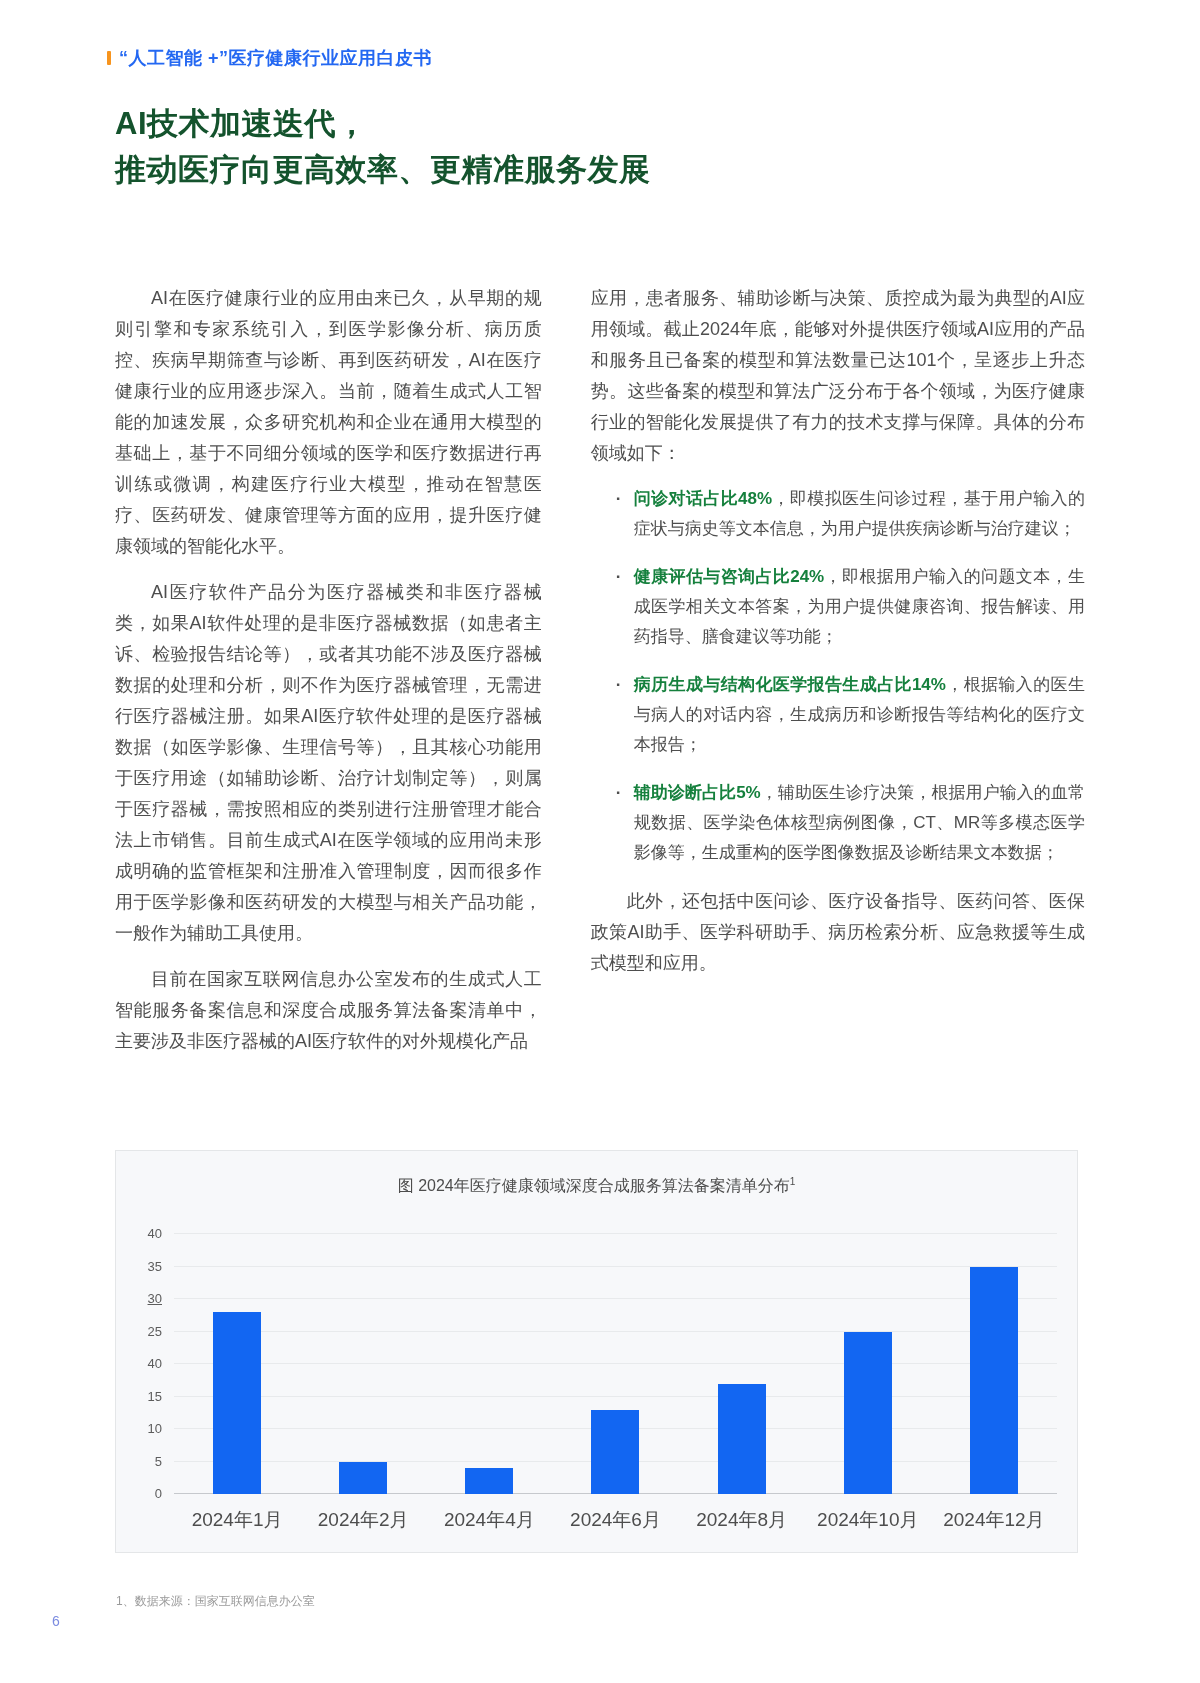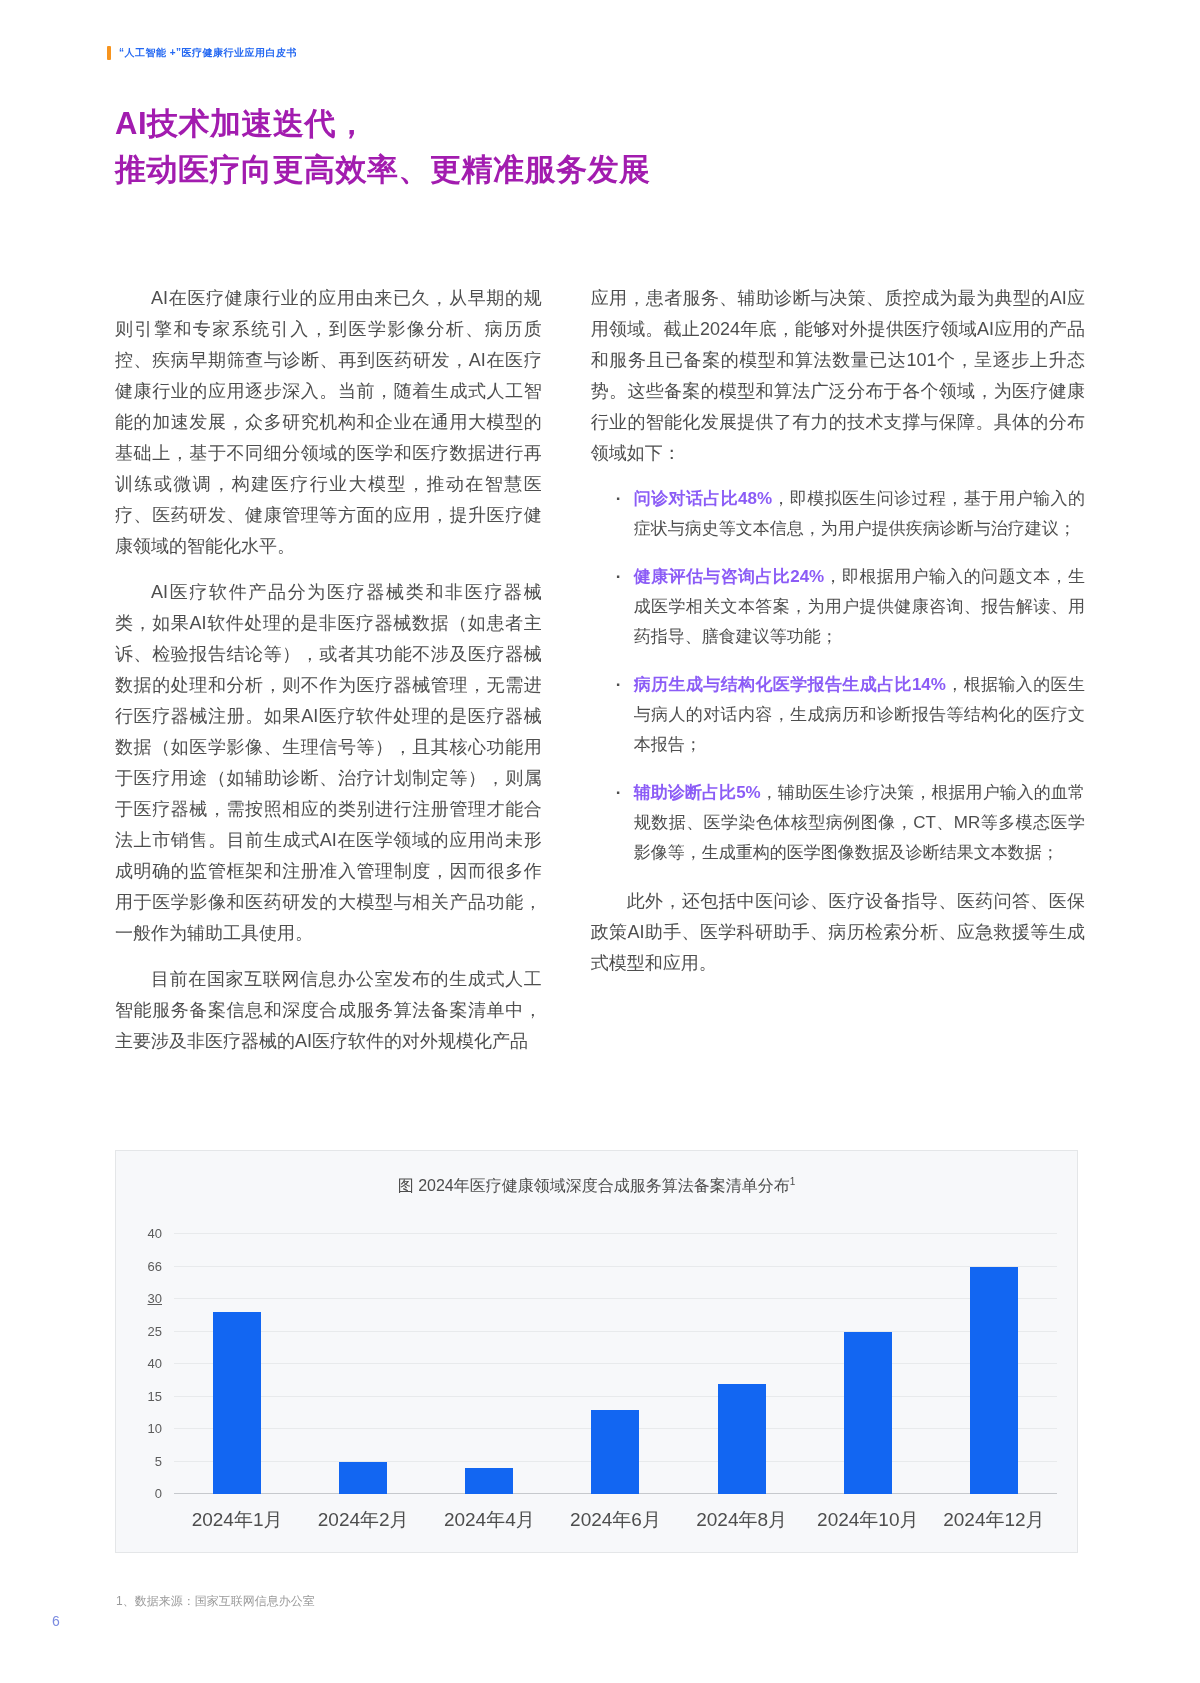--- a/index.html
+++ b/index.html
@@ -24,32 +24,32 @@
     align-items: center;
     gap: 8px;
   }
   .header-bar {
     width: 4px;
     height: 14px;
     background: #f7941e;
     border-radius: 1px;
   }
   .header-text {
-    font-size: 10px;
+    font-size: 18px;
     font-weight: bold;
     color: #2468f2;
     letter-spacing: 0.5px;
   }
 
   
   .page-title {
     position: absolute;
     top: 101px;
     left: 115px;
-    color: #a21caf;
+    color: #14532d;
     font-size: 31px;
     font-weight: bold;
     line-height: 46px;
     letter-spacing: 0.5px;
   }
 
   
   .columns {
     position: absolute;
     top: 283px;
@@ -78,21 +78,21 @@
     font-size: 17px;
     line-height: 30px;
   }
   .bullet-dot {
     position: absolute;
     left: 0;
     top: 0;
     color: #4e4e4e;
     font-weight: bold;
   }
-  .bullet-lead { font-weight: bold; color: #8b5cf6; }
+  .bullet-lead { font-weight: bold; color: #15803d; }
 
   
   .chart-box {
     position: absolute;
     top: 1150px;
     left: 115px;
     width: 963px;
     height: 403px;
     background: #f7f8fa;
     border: 1px solid #e4e6e8;
@@ -217,21 +217,21 @@
     </div>
     <div class="chart-area">
       <div class="y-axis">
           <div class="y-tick-label" style="bottom: -7px;">0</div>
           <div class="y-tick-label" style="bottom: 25.5px;">5</div>
           <div class="y-tick-label" style="bottom: 58px;">10</div>
           <div class="y-tick-label" style="bottom: 90.5px;">15</div>
           <div class="y-tick-label" style="bottom: 123px;">40</div>
           <div class="y-tick-label" style="bottom: 155.5px;">25</div>
           <div class="y-tick-label" style="bottom: 188px; text-decoration: underline;">30</div>
-          <div class="y-tick-label" style="bottom: 220.5px;">66</div>
+          <div class="y-tick-label" style="bottom: 220.5px;">35</div>
           <div class="y-tick-label" style="bottom: 253px;">40</div>
         </div>
       <div class="plot">
 
       <div class="gridline baseline" style="bottom: 0px;"></div>
           <div class="gridline" style="bottom: 32.5px;"></div>
           <div class="gridline" style="bottom: 65px;"></div>
           <div class="gridline" style="bottom: 97.5px;"></div>
           <div class="gridline" style="bottom: 130px;"></div>
           <div class="gridline" style="bottom: 162.5px;"></div>

